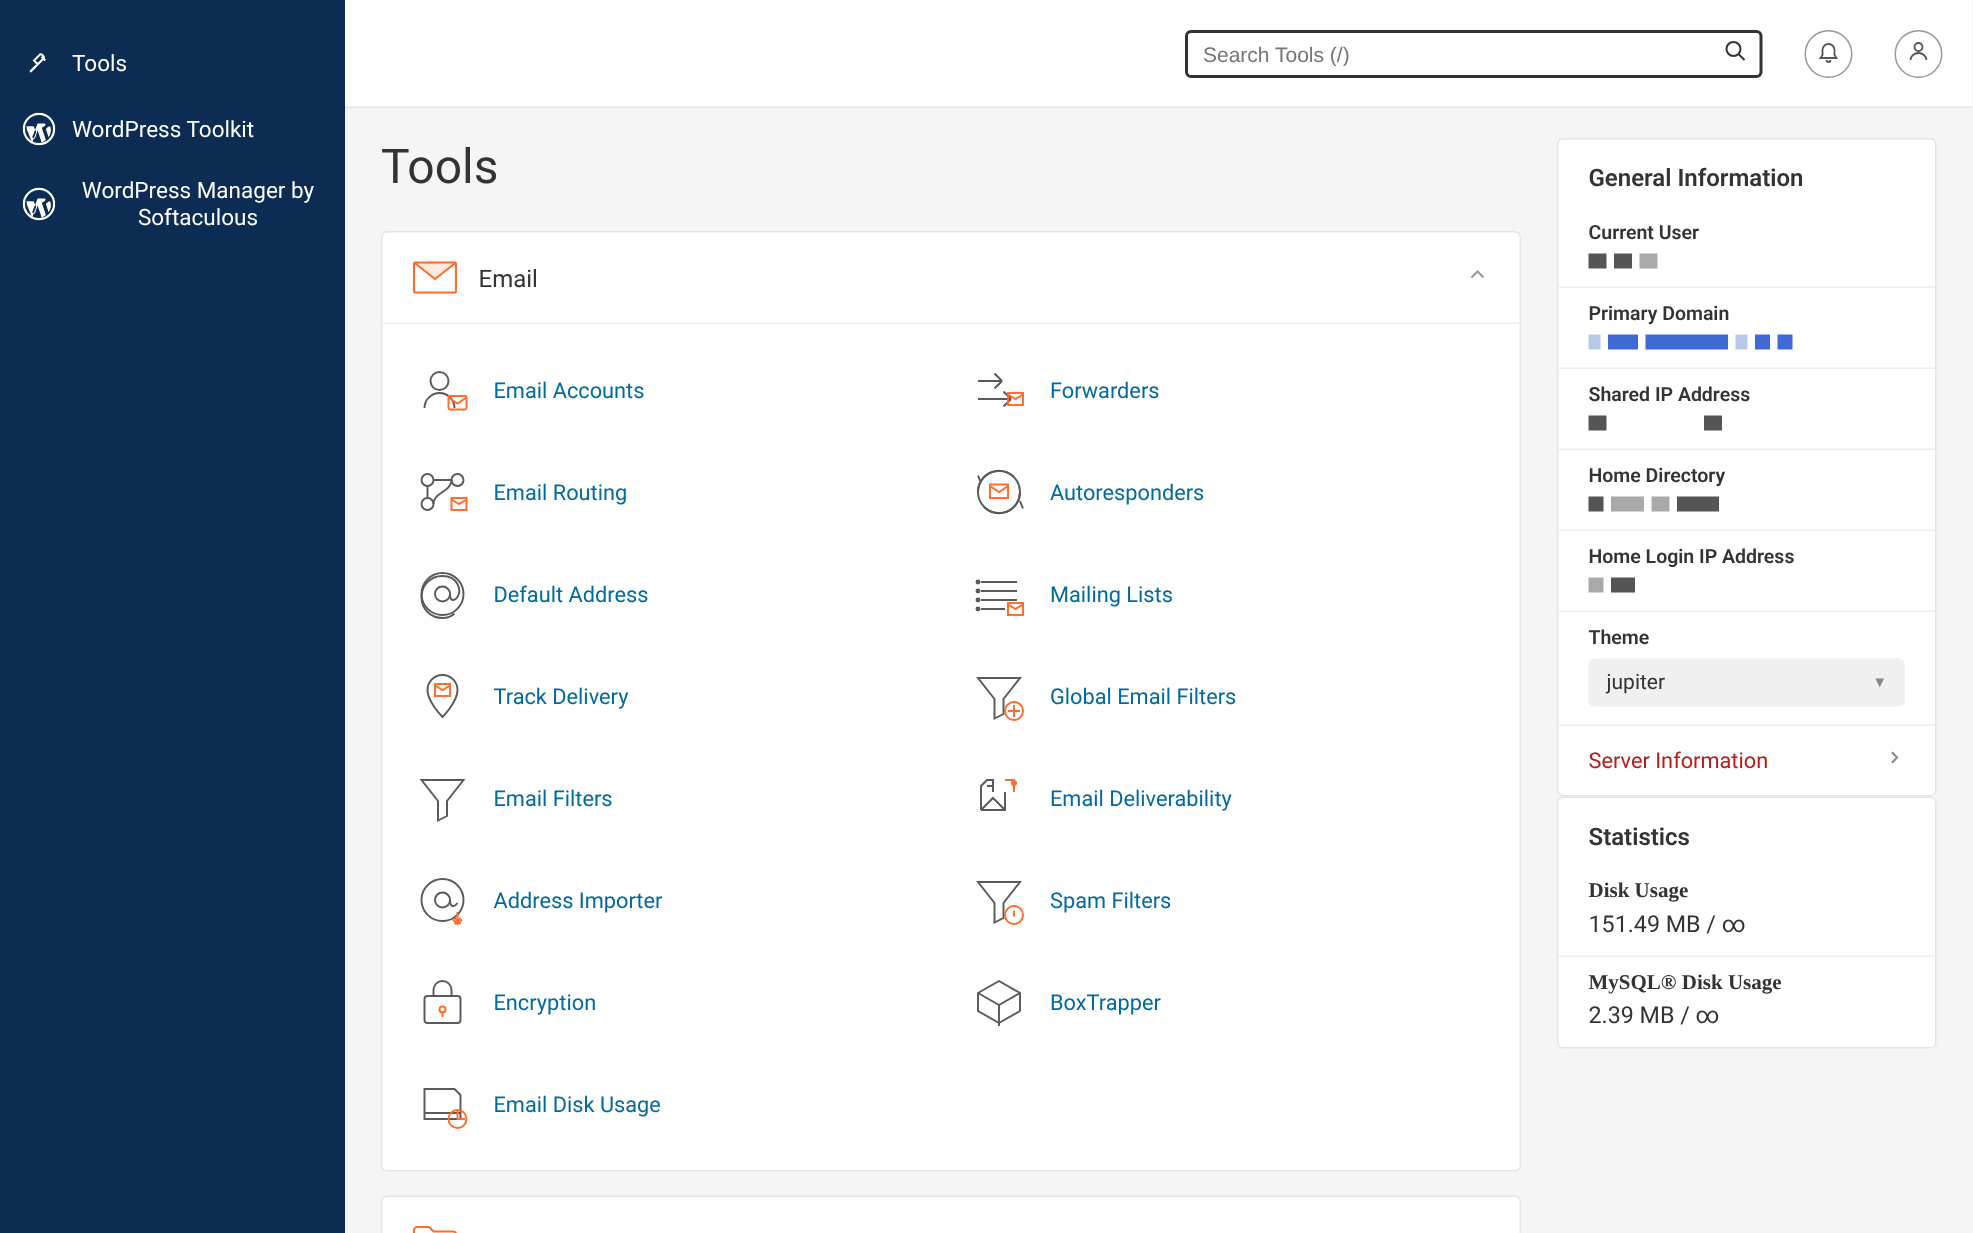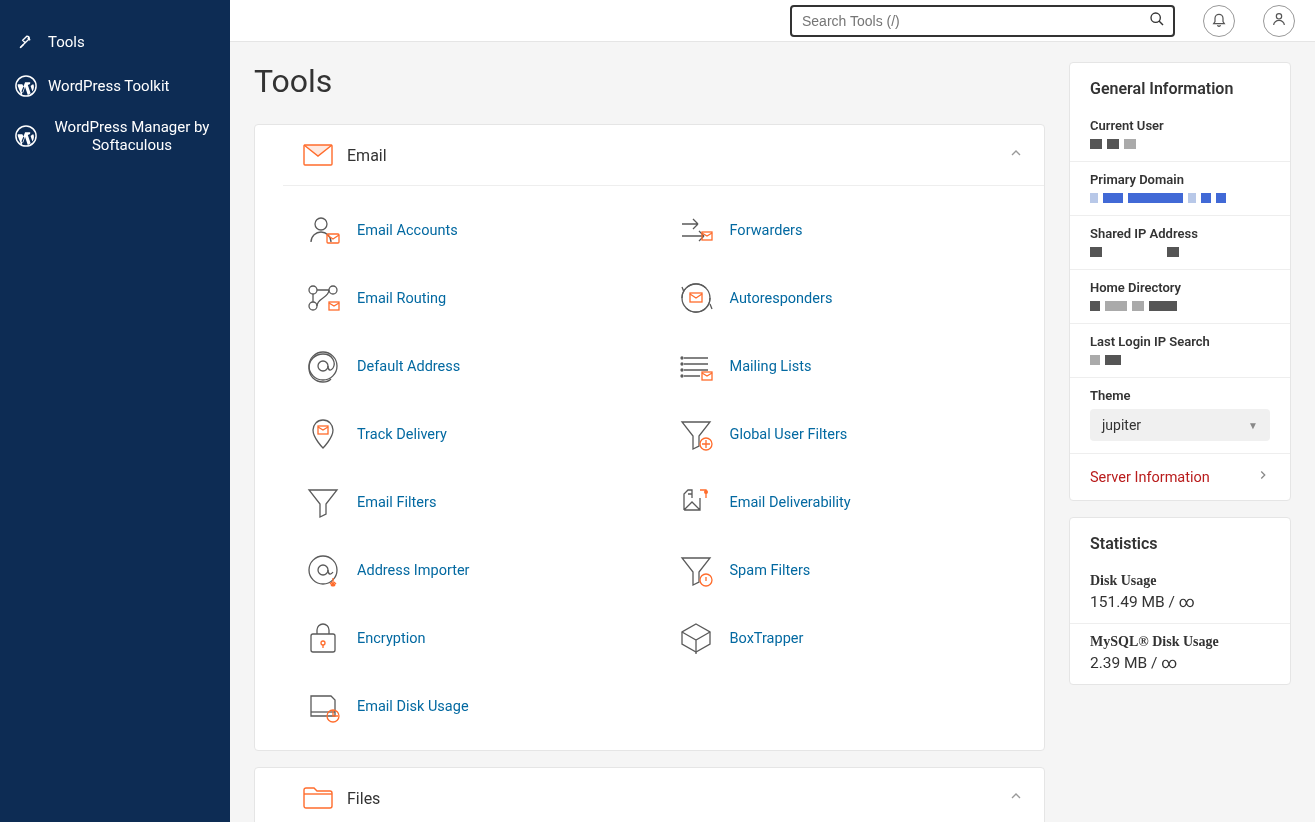--- a/index.html
+++ b/index.html
@@ -5,38 +5,38 @@
 * { margin: 0; padding: 0; box-sizing: border-box; }
 body { font-family: -apple-system, BlinkMacSystemFont, "Segoe UI", Roboto, sans-serif; background: #f5f5f5; color: #333; }
 .app { display: flex; min-height: 100vh; }
 .sidebar { width: 230px; background: #0d2c54; color: #fff; padding: 20px 0; flex-shrink: 0; }
 .logo { padding: 0 20px 25px; }
 .logo svg { width: 118px; height: 28px; }
 .nav-item { display: flex; align-items: center; padding: 10px 14px; color: #fff; cursor: pointer; font-size: 15px; }
 .nav-item .nav-icon { width: 24px; height: 24px; margin-right: 10px; display: flex; align-items: center; justify-content: center; flex-shrink: 0; }
 .nav-item span.wrap { display: inline; text-align: center; }
 .main { flex: 1; display: flex; flex-direction: column; }
-.topbar { height: 42px; background: #fff; border-bottom: 1px solid #e5e5e5; display: flex; align-items: center; justify-content: flex-end; padding: 0 20px; gap: 28px; }
+.topbar { height: 72px; background: #fff; border-bottom: 1px solid #e5e5e5; display: flex; align-items: center; justify-content: flex-end; padding: 0 20px; gap: 28px; }
 .search-box { position: relative; width: 385px; }
 .search-box input { width: 100%; height: 32px; border: 2px solid #333; border-radius: 4px; padding: 0 36px 0 10px; font-size: 14px; }
 .search-box .search-icn { position: absolute; right: 10px; top: 50%; transform: translateY(-50%); }
 .topbar-btn { width: 32px; height: 32px; border: 1px solid #999; border-radius: 50%; display: flex; align-items: center; justify-content: center; cursor: pointer; background: #fff; }
 .content { display: flex; padding: 20px 24px; gap: 24px; align-items: flex-start; }
 .main-col { flex: 1; }
 .page-title { font-size: 32px; font-weight: 400; margin-bottom: 24px; color: #333; }
-.panel { background: #fff; border: 1px solid #e5e5e5; border-radius: 4px; margin-bottom: 16px; padding-left: 28px; }
+.panel { background: #fff; border: 1px solid #e5e5e5; border-radius: 4px; margin-bottom: 16px; }
 .panel-header { display: flex; align-items: center; padding: 18px 20px; cursor: pointer; border-bottom: 1px solid #eee; }
 .panel-header .panel-icon { width: 30px; height: 24px; margin-right: 14px; display: flex; align-items: center; }
 .panel-header .panel-title { font-size: 16px; flex: 1; color: #333; }
 .panel-header .chevron { color: #999; }
 .panel-body { display: grid; grid-template-columns: 1fr 1fr; padding: 10px 8px; }
 .tool-item { display: flex; align-items: center; padding: 14px 12px; cursor: pointer; }
 .tool-item .tool-icon { width: 40px; height: 40px; margin-right: 14px; display: flex; align-items: center; justify-content: center; }
 .tool-item .tool-label { color: #0369a1; font-size: 14.5px; }
-.right-col { width: 222px; display: flex; flex-direction: column; gap: 16px; }
+.right-col { width: 253px; display: flex; flex-direction: column; }
 .info-panel { background: #fff; border: 1px solid #e5e5e5; border-radius: 4px; }
 .info-title { font-size: 16px; font-weight: 600; padding: 16px 20px 10px; }
 .info-row { padding: 10px 20px 12px; border-bottom: 1px solid #eee; }
 .info-row:last-child { border-bottom: none; }
 .info-label { font-size: 13px; font-weight: 600; color: #333; margin-bottom: 6px; }
 .redact { display: flex; gap: 5px; flex-wrap: wrap; }
 .redact span { display: inline-block; height: 10px; background: #555; }
 .redact.blue span { background: #4169d6; }
 .theme-select { display: flex; justify-content: space-between; align-items: center; background: #f0f0f0; border-radius: 4px; padding: 8px 12px; font-size: 14px; margin-top: 4px; cursor: pointer; }
 .server-info { display: flex; justify-content: space-between; align-items: center; padding: 14px 20px; color: #b91c1c; font-size: 14.5px; cursor: pointer; }
@@ -207,21 +207,21 @@
                 <span class="tool-label">Track Delivery</span>
               </div>
               <div class="tool-item">
                 <span class="tool-icon">
                   <svg width="40" height="40" viewBox="0 0 40 40" fill="none" stroke="#5a5a5a" stroke-width="1.3">
                     <path d="M6 8h28l-11 14v10l-6 3V22L6 8z"></path>
                     <circle cx="30" cy="30" r="6" stroke="#ff6c2c"></circle>
                     <path d="M26 30h8M30 26v8" stroke="#ff6c2c"></path>
                   </svg>
                 </span>
-                <span class="tool-label">Global User Filters</span>
+                <span class="tool-label">Global Email Filters</span>
               </div>
               <div class="tool-item">
                 <span class="tool-icon">
                   <svg width="40" height="40" viewBox="0 0 40 40" fill="none" stroke="#5a5a5a" stroke-width="1.3">
                     <path d="M6 8h28l-11 14v10l-6 3V22L6 8z"></path>
                   </svg>
                 </span>
                 <span class="tool-label">Email Filters</span>
               </div>
               <div class="tool-item">
@@ -342,21 +342,21 @@
           <div class="info-row">
             <div class="info-label">Home Directory</div>
             <div class="redact">
                 <span style="width:10px"></span>
                 <span style="width:22px;background:#aaa"></span>
                 <span style="width:12px;background:#aaa"></span>
                 <span style="width:28px"></span>
               </div>
           </div>
           <div class="info-row">
-            <div class="info-label">Last Login IP Search</div>
+            <div class="info-label">Home Login IP Address</div>
             <div class="redact">
                 <span style="width:10px;background:#aaa"></span>
                 <span style="width:16px"></span>
               </div>
           </div>
           <div class="info-row" style="border-bottom:1px solid #eee">
             <div class="info-label">Theme</div>
             <div class="theme-select">
               <span>jupiter</span>
               <span style="font-size:10px;color:#888">▼</span>

